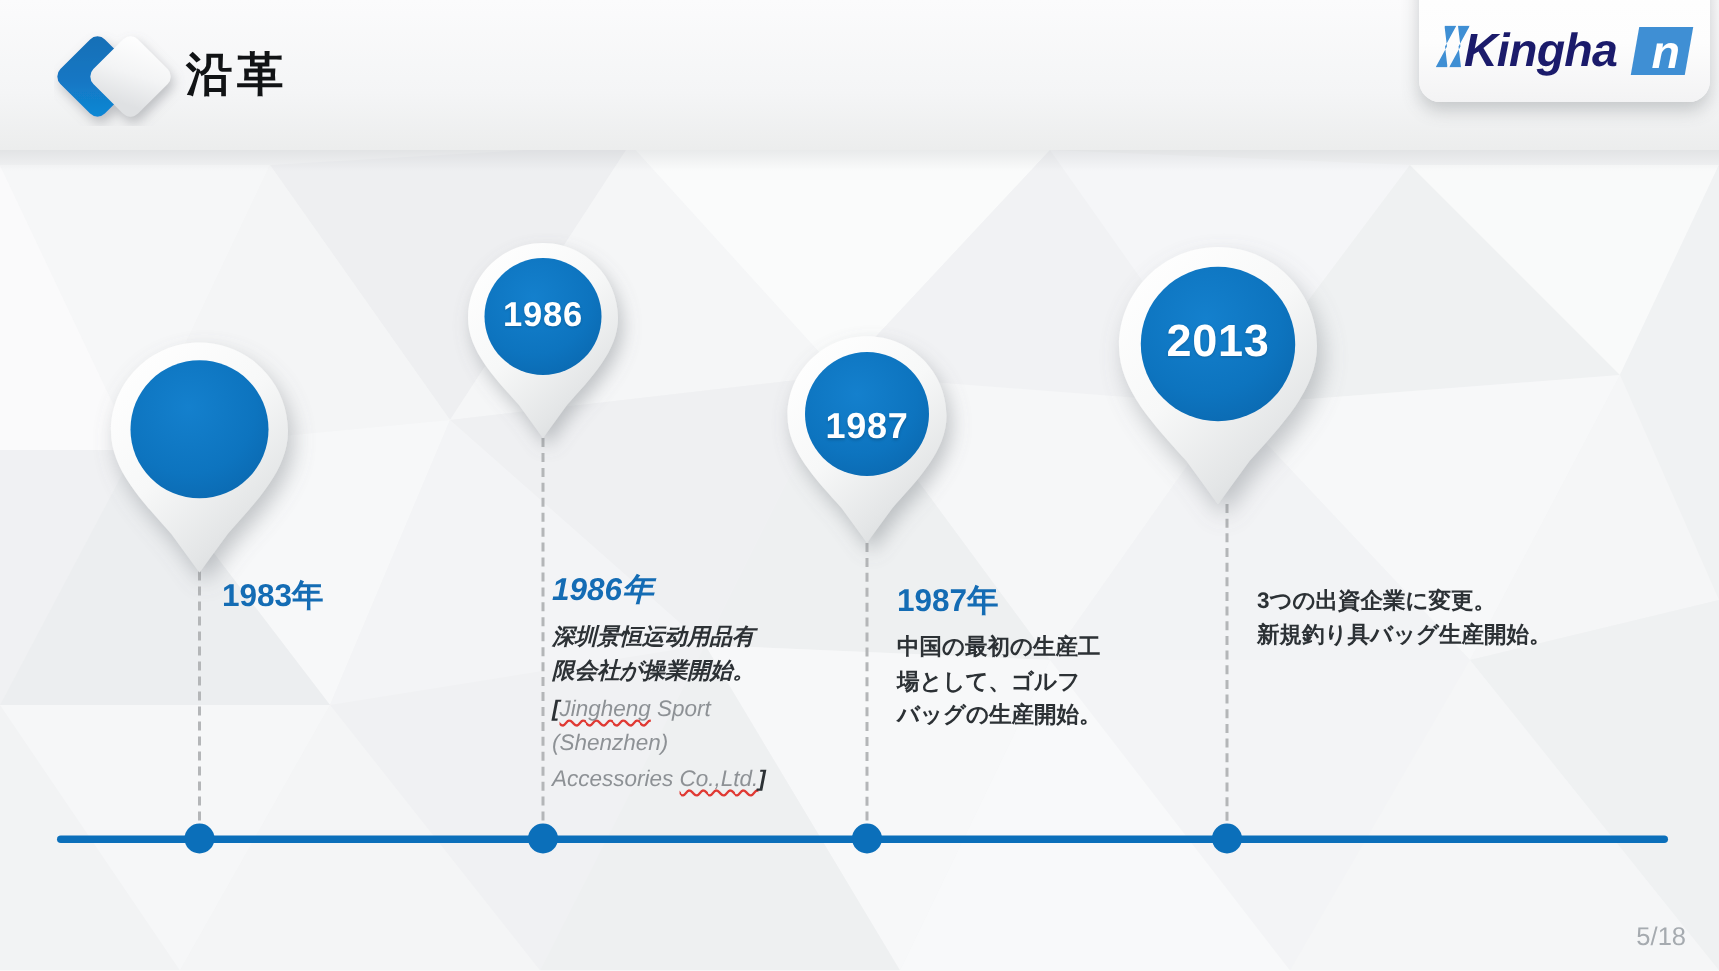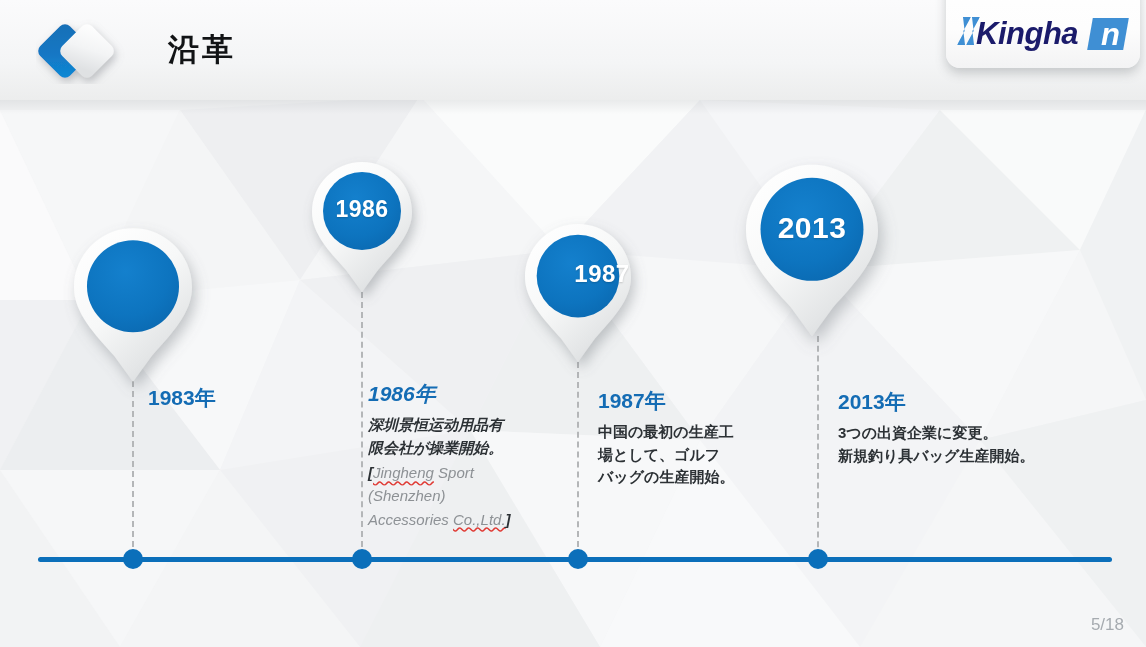--- a/index.html
+++ b/index.html
@@ -63,21 +63,20 @@
     position: absolute;
     left: 124px;
     top: 34px;
     font-size: 31px;
     font-weight: 700;
     color: #111315;
     letter-spacing: 3px;
     line-height: 1;
     z-index: 7;
     white-space: nowrap;
-    margin-left: 44px;
   }
 
   
   .logo-badge {
     position: absolute;
     right: 6px;
     top: -26px;
     width: 194px;
     height: 94px;
     background: linear-gradient(180deg, #ffffff 0%, #fdfdfd 58%, #f3f3f4 100%);
@@ -388,21 +387,21 @@
               <stop offset="62%" stop-color="#0d74bf"></stop>
               <stop offset="100%" stop-color="#0a67ae"></stop>
             </radialGradient>
             <filter id="ps2" x="-45%" y="-35%" width="190%" height="180%">
               <feDropShadow dx="3" dy="6" stdDeviation="6" flood-color="#6e7479" flood-opacity="0.40"></feDropShadow>
             </filter>
           </defs>
           <path filter="url(#ps2)" fill="url(#pg2)" d="M50 2 C22.4 2 0 24.4 0 52 C0 74 18 92 34 110 L50 132 L66 110 C82 92 100 74 100 52 C100 24.4 77.6 2 50 2 Z"></path>
           <circle cx="50" cy="51" r="39" fill="url(#pr2)"></circle>
         </svg>
-        <div class="pin-year" style="top: 40px; font-size: 24px; margin-left: 24px;">1987</div>
+        <div class="pin-year" style="top: 51px; font-size: 24px;">1987</div>
       </div>
       <div class="pin" style="left: 746px; top: 162px; width: 132px; height: 176.88px;">
         <svg class="pin-svg" viewBox="0 0 100 134" width="132" height="176.88000000000002">
           <defs>
             <linearGradient id="pg3" x1="0.15" y1="0" x2="0.85" y2="1">
               <stop offset="0%" stop-color="#ffffff"></stop>
               <stop offset="45%" stop-color="#f7f8f8"></stop>
               <stop offset="78%" stop-color="#e4e6e7"></stop>
               <stop offset="100%" stop-color="#d3d6d8"></stop>
             </linearGradient>
@@ -428,19 +427,18 @@
       <div class="entry" style="left: 368px; top: 382px; width: 200px; font-style: italic;">
         <div class="entry-year">1986年</div>
         <p class="entry-body">深圳景恒运动用品有<br>限会社が操業開始。</p>
         <p class="entry-alt"><span class="bracket">[</span><span class="spell">Jingheng</span> Sport<br>(Shenzhen)<br>Accessories <span class="spell">Co.,Ltd.</span><span class="bracket">]</span></p>
       </div>
       <div class="entry" style="left: 598px; top: 389px; width: 170px;">
         <div class="entry-year">1987年</div>
         <p class="entry-body">中国の最初の生産工<br>場として、ゴルフ<br>バッグの生産開始。</p>
       </div>
       <div class="entry" style="left: 838px; top: 390px; width: 260px;">
-        <div class="entry-year">2013年</div>
         <p class="entry-body">3つの出資企業に変更。<br>新規釣り具バッグ生産開始。</p>
       </div>
     </div>
 
   <div class="page-number">5/18</div>
 </div>
 
 </body></html>

